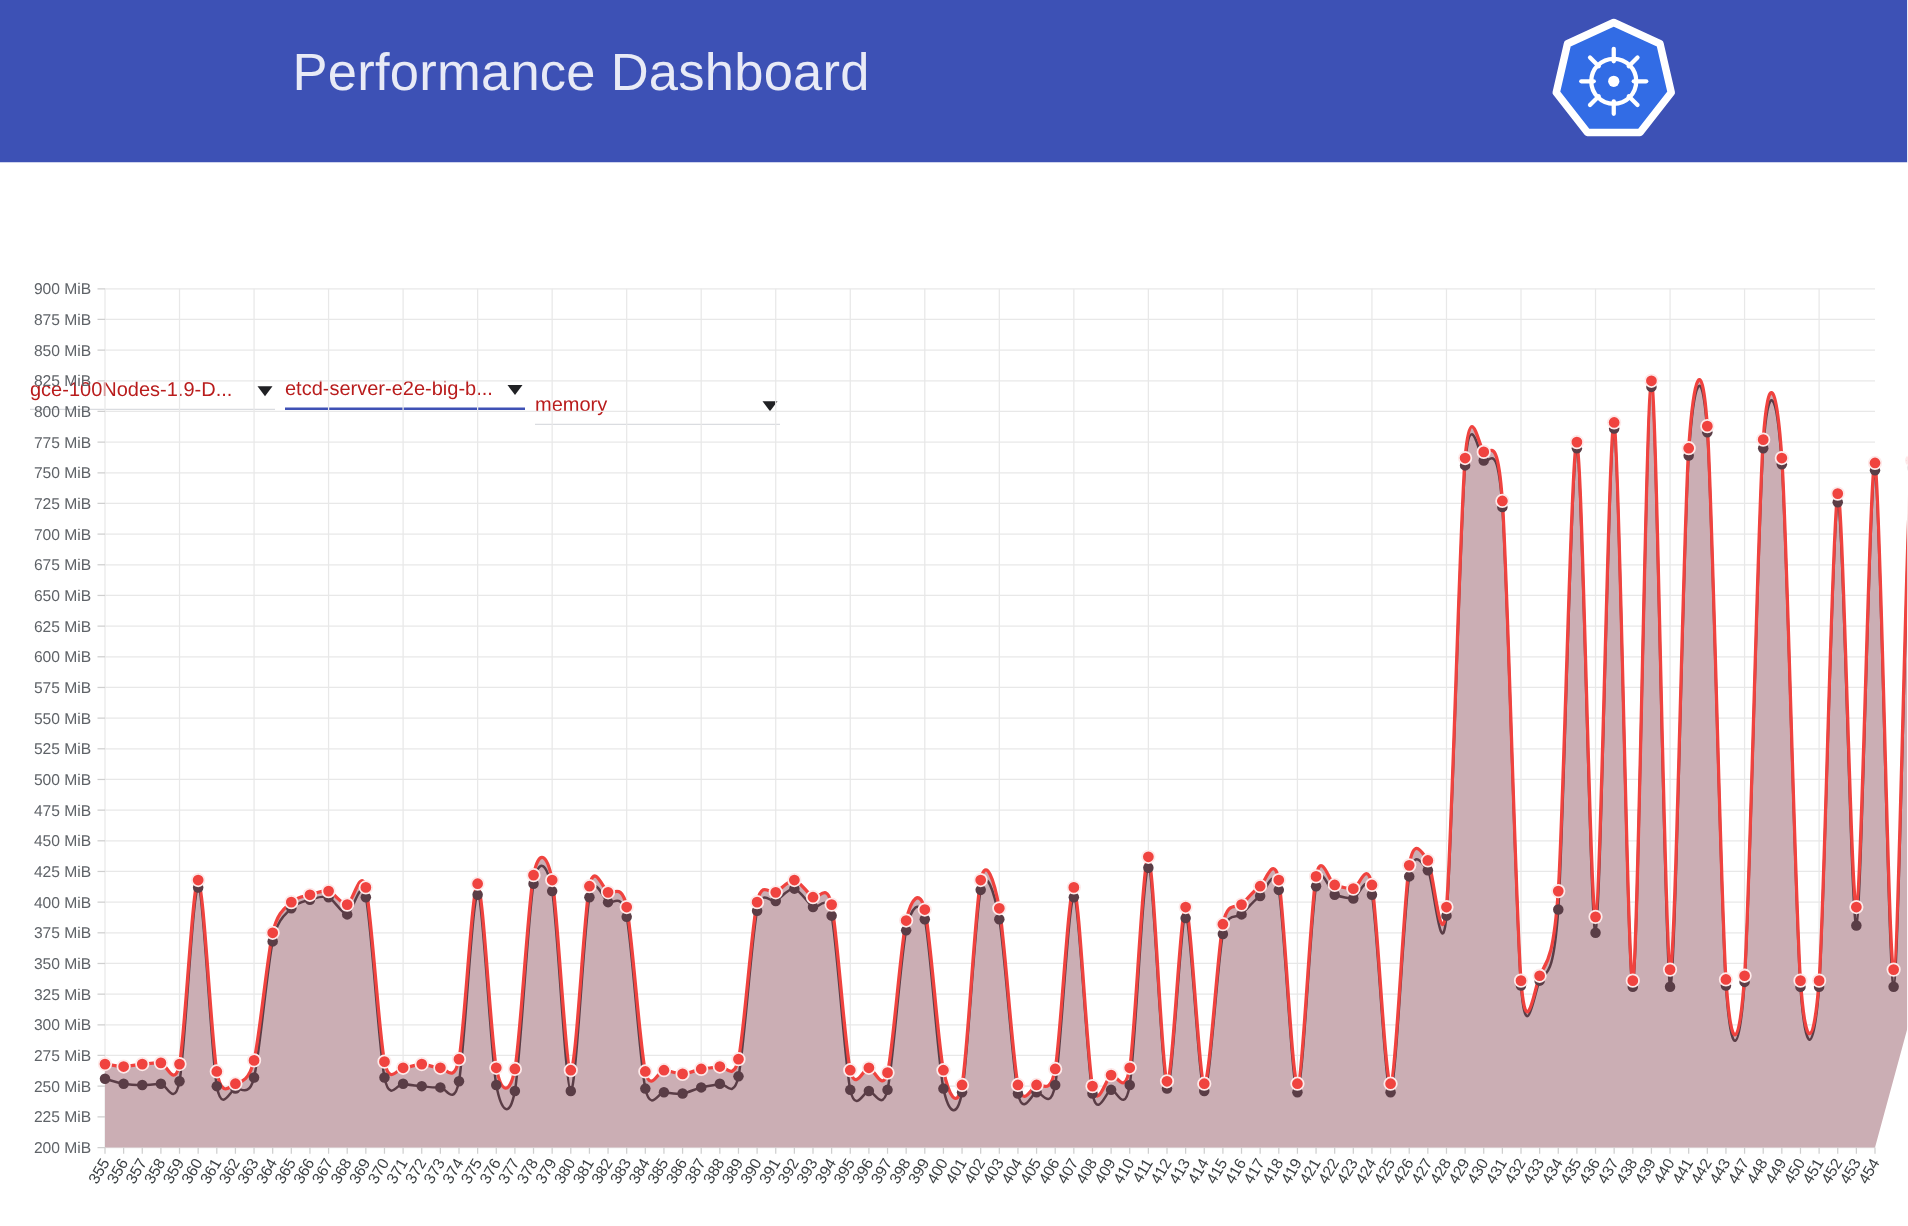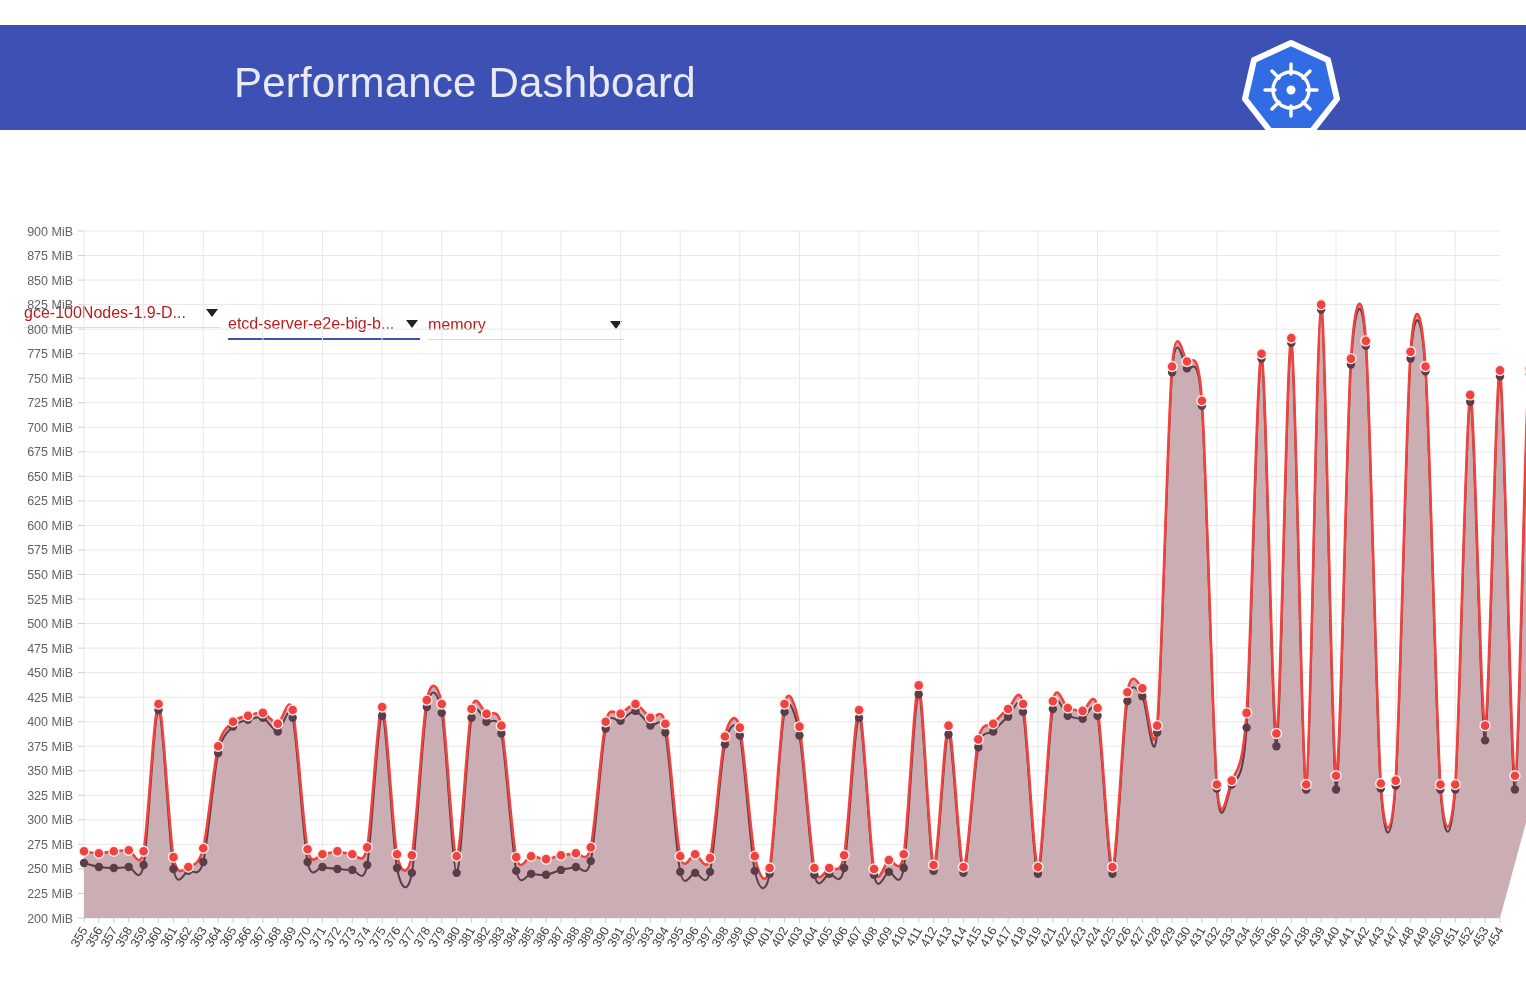--- a/index.html
+++ b/index.html
@@ -18,21 +18,20 @@
 
   
   .header {
     position: relative;
     width: 100%;
     height: 130px;
     background: #3d51b5;
     display: flex;
     align-items: center;
     box-sizing: border-box;
-    margin-top: 25px;
   }
   .header-title {
     position: absolute;
     left: 234px;
     top: 34px;
     font-size: 42px;
     font-weight: 400;
     color: #e8eaf6;
     letter-spacing: 0.2px;
     white-space: nowrap;
@@ -58,21 +57,21 @@
     position: absolute;
     top: 168px;
     height: 30px;
     box-sizing: border-box;
     border-bottom: 1px solid #dadce0;
     display: flex;
     align-items: center;
     cursor: pointer;
     background: transparent;
   }
-  .select.active { border-bottom: 2px solid #3f51b5; margin-top: 12px; }
+  .select.active { border-bottom: 2px solid #3f51b5; }
   .select-label {
     font-size: 16px;
     color: #b91c1c;
     white-space: nowrap;
     overflow: hidden;
     text-overflow: ellipsis;
     flex: 1 1 auto;
     padding-right: 4px;
   }
   .caret {

